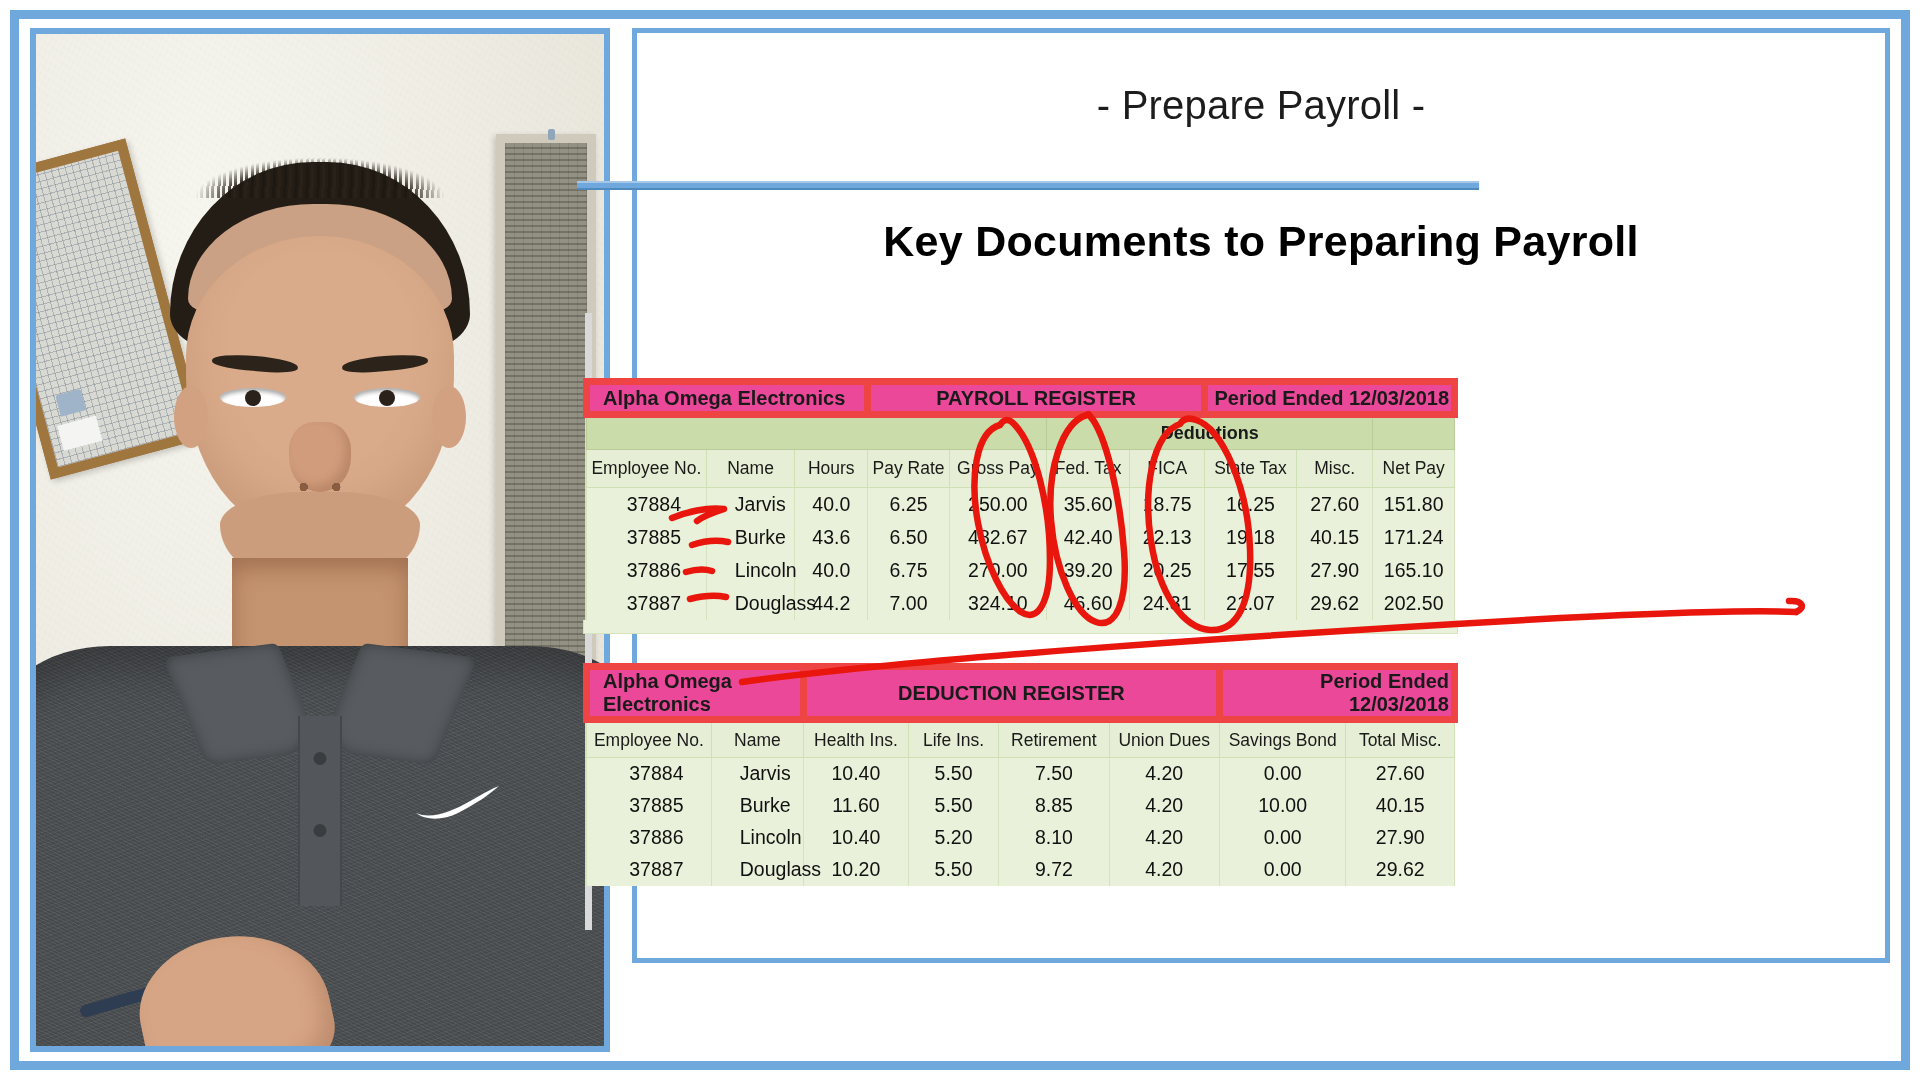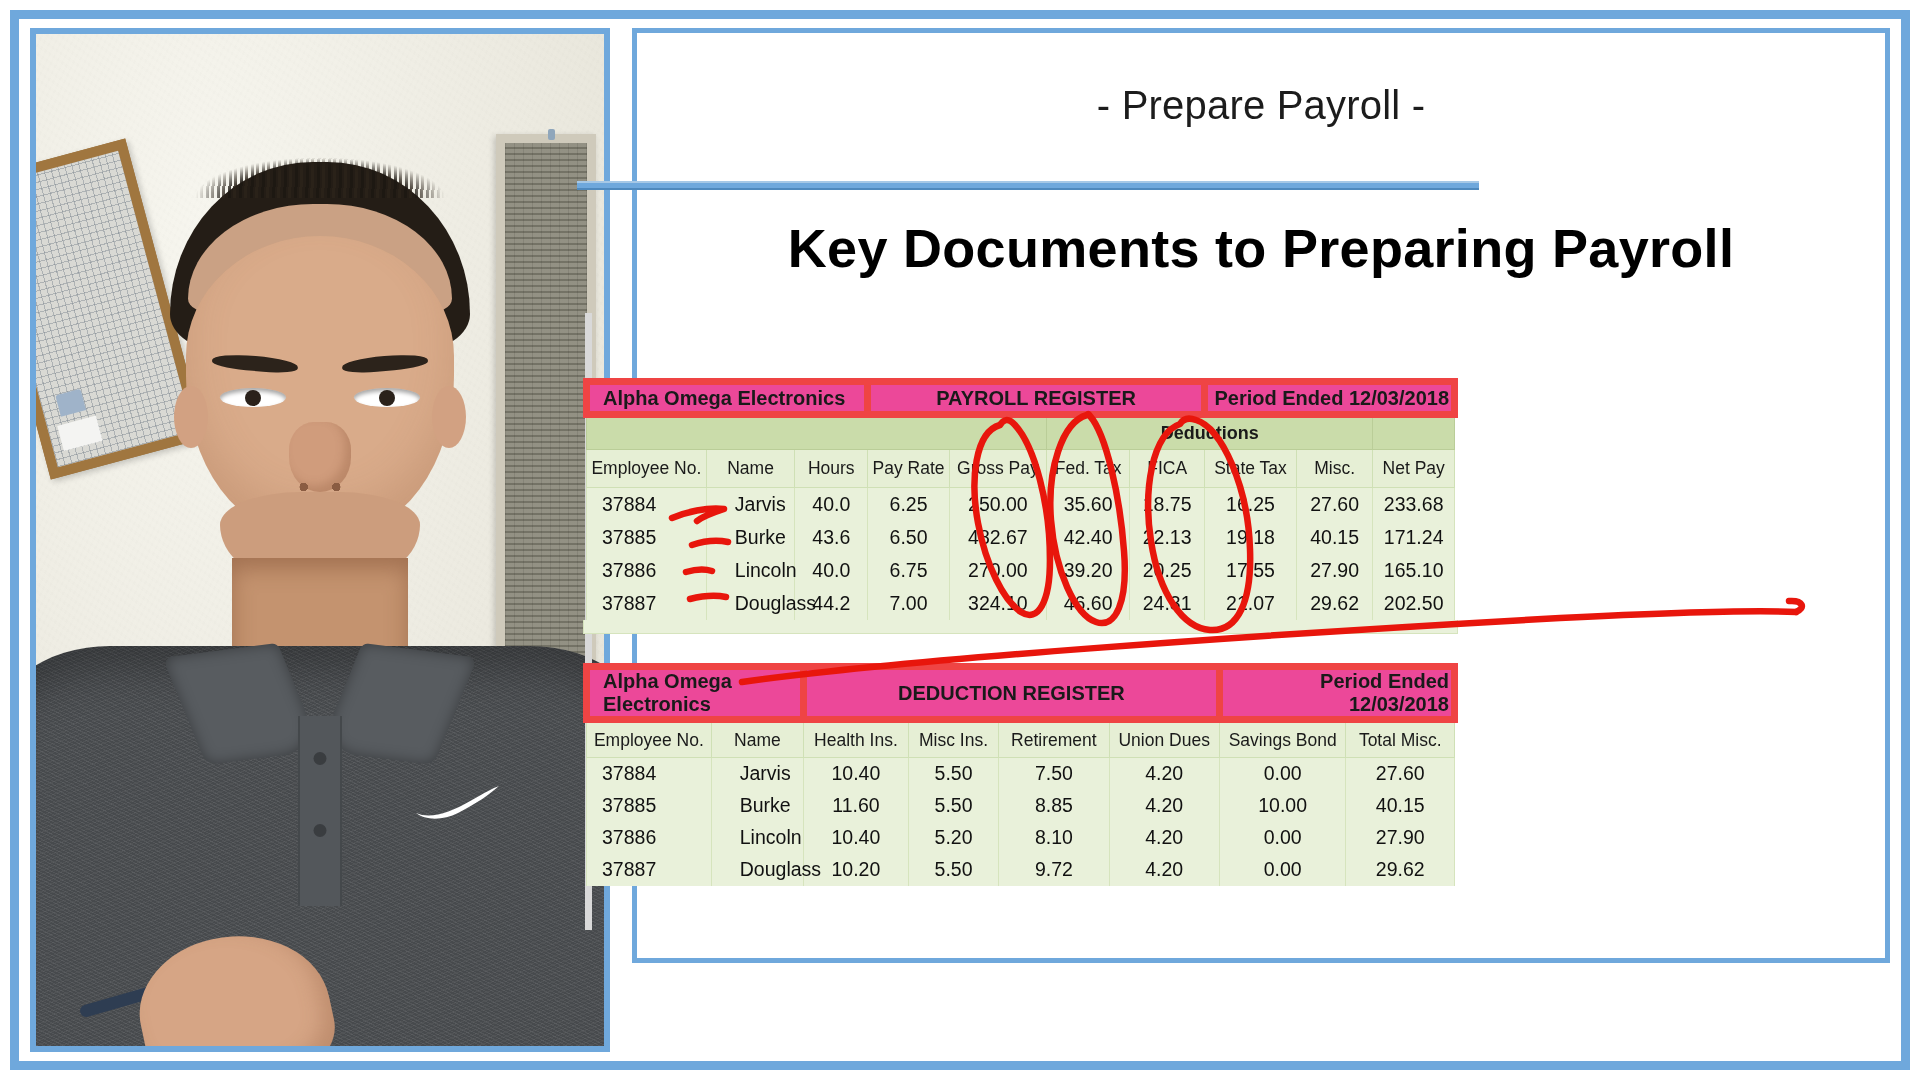--- a/index.html
+++ b/index.html
@@ -159,21 +159,21 @@
     position:absolute; left:0; right:0; top:50px;
     text-align:center; font-size:40px; color:#1c1c1c; font-weight:400;
     font-family:"Liberation Sans", sans-serif; letter-spacing:.2px;
   }
   .rule{
     position:absolute; left:-60px; top:148px; width:902px; height:9px;
     background:#6fa8dc; border-top:2px solid #a6c8e6; border-bottom:2px solid #4f89bd;
   }
   .slide-title{
     position:absolute; left:0; right:0; top:184px;
-    text-align:center; font-size:54px; font-weight:bold; color:#000;
+    text-align:center; font-size:43px; font-weight:bold; color:#000;
     letter-spacing:.3px;
   }
 
   
   .spine{ position:absolute; left:-52px; top:280px; width:7px; height:617px; background:#d9d9d9; }
 
   
   .tbl-wrap{ position:absolute; left:-54px; width:875px; }
   .tbl{ width:100%; border-collapse:collapse; table-layout:fixed;
     font-family:"Liberation Sans", sans-serif; }
@@ -193,21 +193,21 @@
   .band-group td.blank{ background:#cadcaa; }
 
   .head-row td{
     background:#e6efd5; height:38px; font-size:17.5px; color:#1a1a1a;
     border:1px solid #cfe0b5; font-weight:400;
   }
   .data-row td{
     background:#e9f1da; height:33px; font-size:19.5px; color:#111;
     border-left:1px solid #d6e4bd; border-right:1px solid #d6e4bd;
   }
-  .data-row td.empno{ text-align:left; padding-left:15px; }
+  .data-row td.empno{ text-align:center; padding-left:15px; }
   .data-row td.nm{ text-align:left; padding-left:28px; }
   .tbl-wrap.first{ top:345px; }
   .tbl-wrap.second{ top:630px; }
   .tbl-wrap.second .data-row td{ height:32px; }
   .tbl-bottom-pad{ height:14px; background:#e9f1da; border:1px solid #d6e4bd; border-top:none;}
 
   
   .annot{ position:absolute; left:0; top:0; width:1920px; height:1080px; pointer-events:none; }
 </style>
 </head>
@@ -321,21 +321,21 @@
           <tr class="data-row">
             <td class="empno">37884</td>
             <td class="nm">Jarvis</td>
             <td>40.0</td>
             <td>6.25</td>
             <td>250.00</td>
             <td>35.60</td>
             <td>18.75</td>
             <td>16.25</td>
             <td>27.60</td>
-            <td>233.68</td>
+            <td>151.80</td>
           </tr>
           <tr class="data-row">
             <td class="empno">37885</td>
             <td class="nm">Burke</td>
             <td>43.6</td>
             <td>6.50</td>
             <td>482.67</td>
             <td>42.40</td>
             <td>22.13</td>
             <td>19.18</td>
@@ -386,21 +386,21 @@
         <tbody>
           <tr class="band-title">
             <td class="left" colspan="2">Alpha Omega Electronics</td>
             <td colspan="4">DEDUCTION REGISTER</td>
             <td class="right" colspan="2">Period Ended 12/03/2018</td>
           </tr>
           <tr class="head-row">
             <td>Employee No.</td>
             <td>Name</td>
             <td>Health Ins.</td>
-            <td>Misc Ins.</td>
+            <td>Life Ins.</td>
             <td>Retirement</td>
             <td>Union Dues</td>
             <td>Savings Bond</td>
             <td>Total Misc.</td>
           </tr>
           <tr class="data-row">
             <td class="empno">37884</td>
             <td class="nm">Jarvis</td>
             <td>10.40</td>
             <td>5.50</td>

